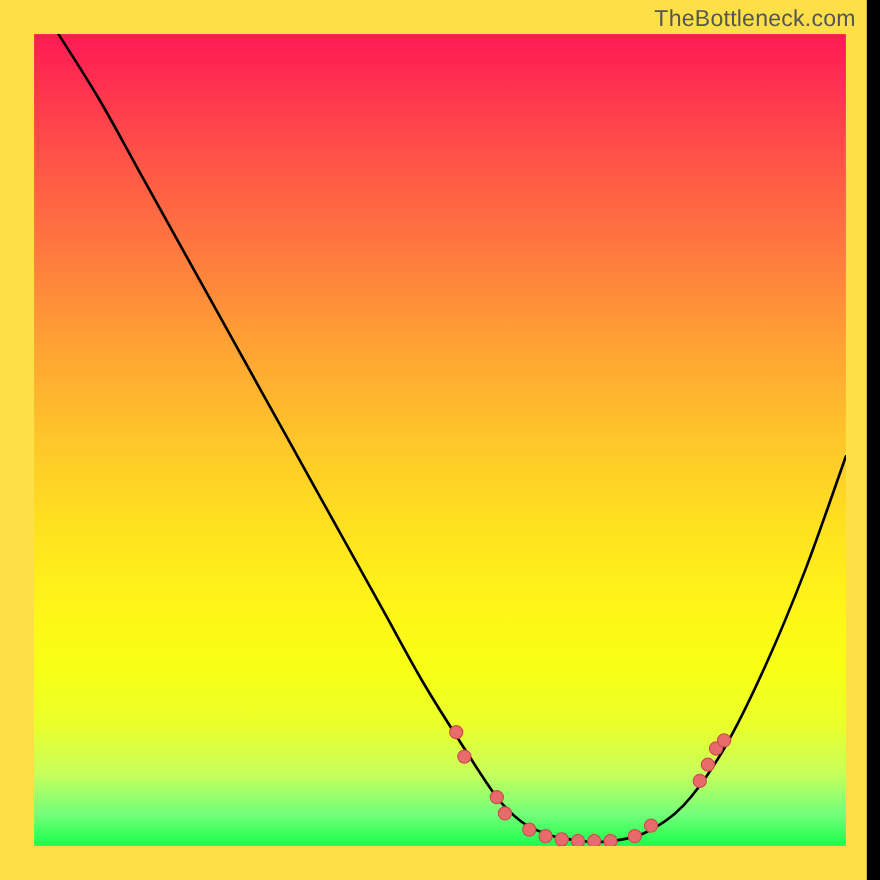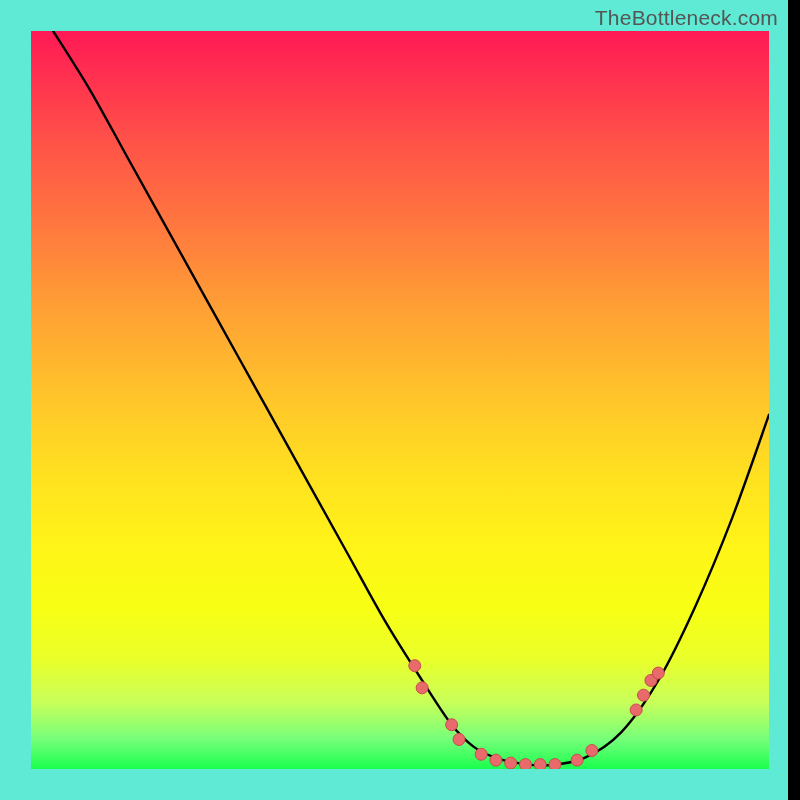--- a/index.html
+++ b/index.html
@@ -1,21 +1,21 @@
 <!DOCTYPE html>
 <html><head>
 <meta charset="utf-8">
 <style>
   * { margin: 0; padding: 0; box-sizing: border-box; }
   html, body { width: 800px; height: 800px; background: #000; overflow: hidden; font-family: Arial, sans-serif; }
   .chart-container {
     position: relative;
     width: 788px;
     height: 800px;
-    background: #5eead4;
+    background: #fde047;
   }
   .plot-area {
     position: absolute;
     left: 31px;
     top: 31px;
     width: 738px;
     height: 738px;
     background: linear-gradient(to bottom,
       #ff1a55 0%,
       #ff3050 6%,

